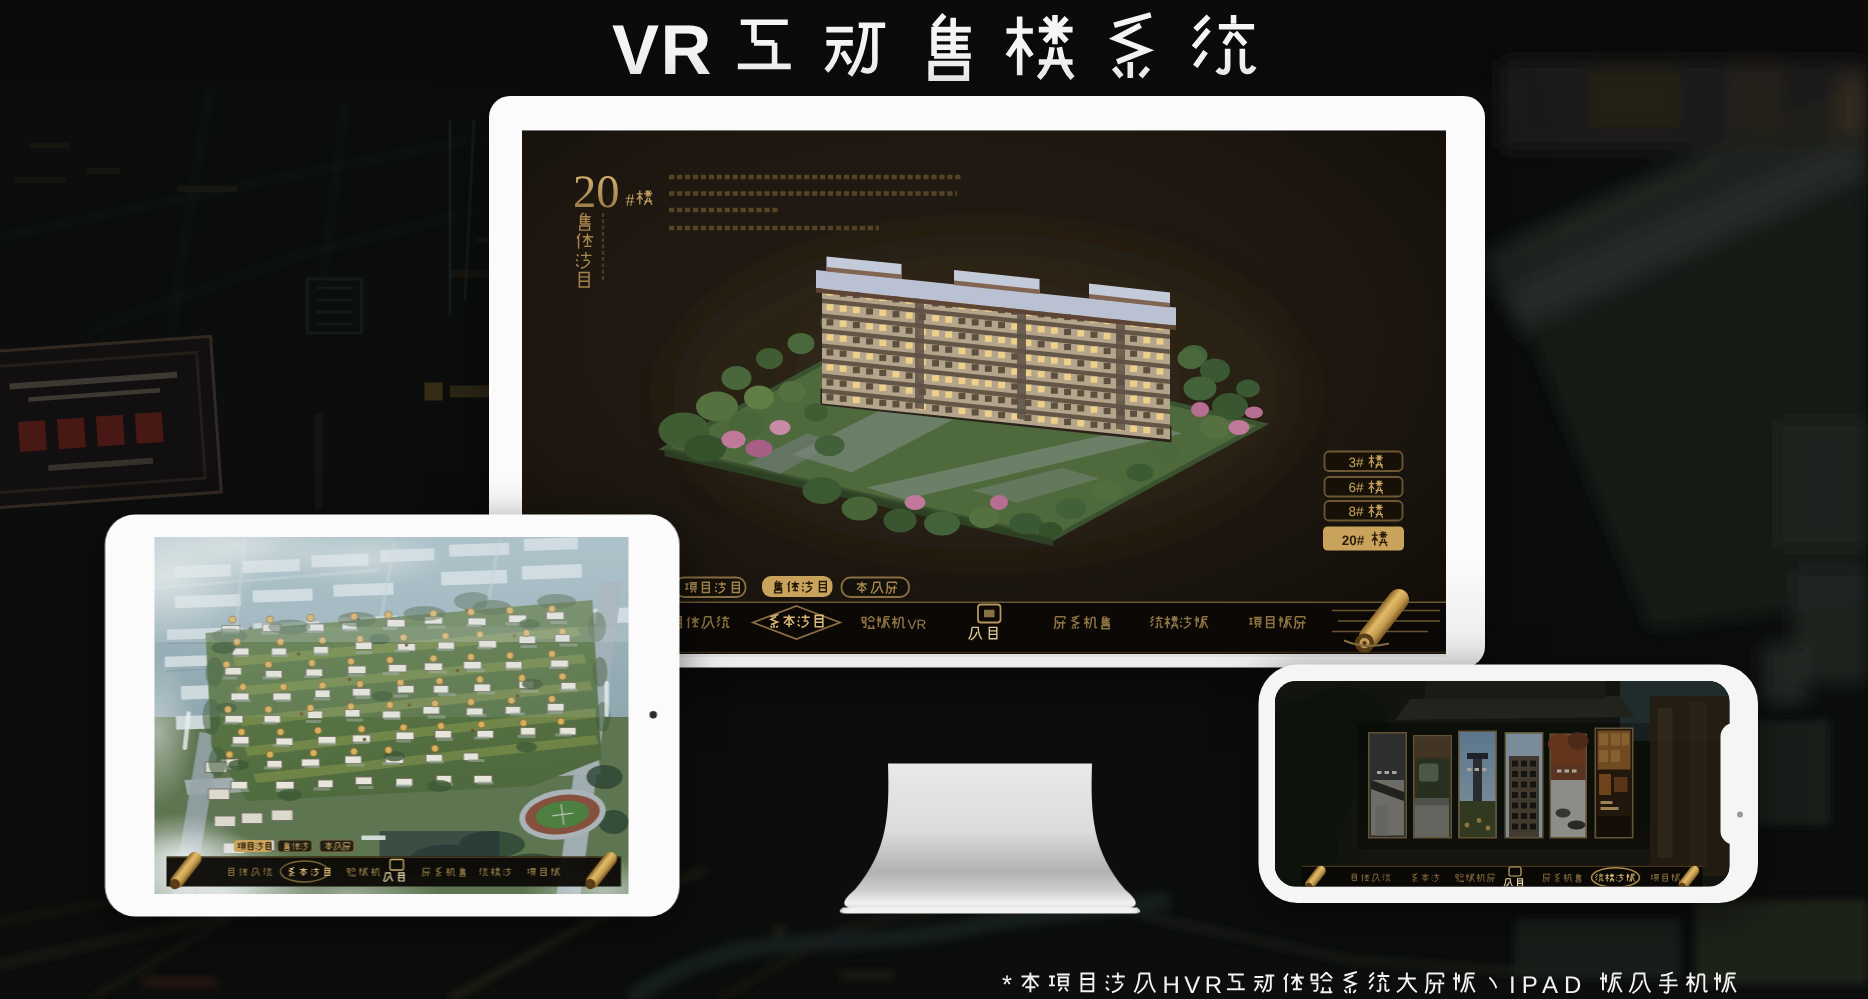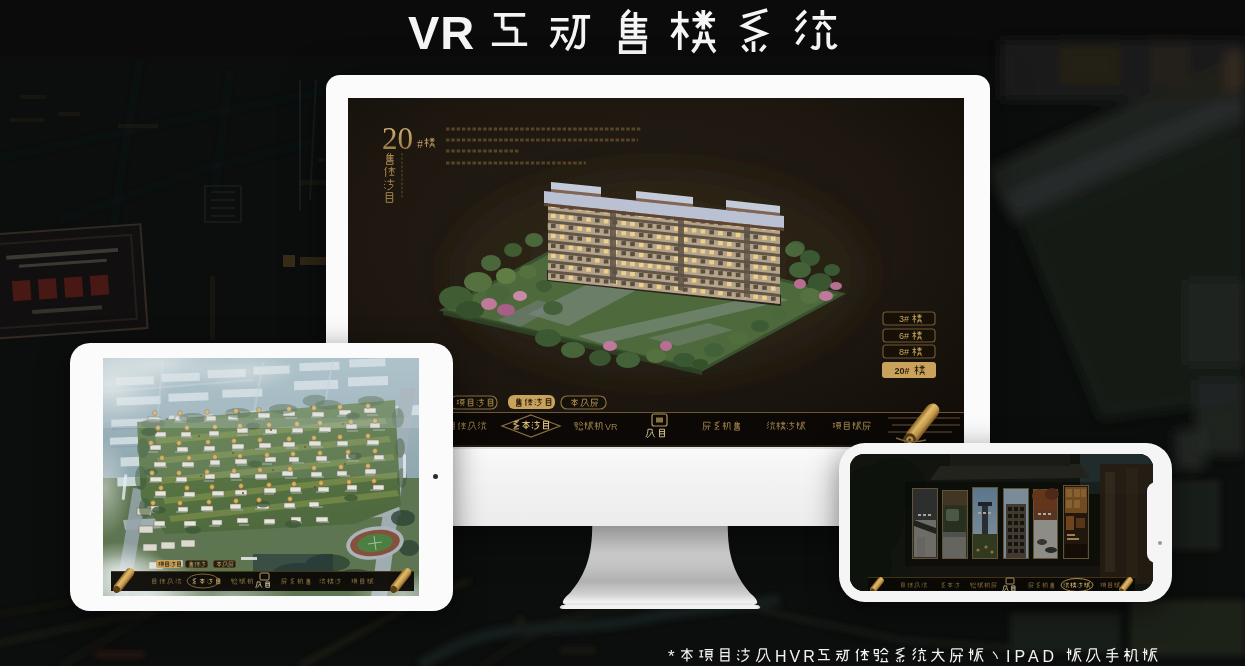--- a/index.html
+++ b/index.html
@@ -183,21 +183,21 @@
         <stop offset="0.85" stop-color="#cfcfcf"></stop>
         <stop offset="0.93" stop-color="#f2f2f2"></stop>
         <stop offset="1" stop-color="#cccccc"></stop>
 </linearGradient>
 </defs>
 
 <path d="M52,4 H188 C187,38 188,62 210,88 Q222,98 214,100 L218,100 Q224,104 214,104 H26 Q16,104 22,100 L26,100 Q18,98 30,88 C52,62 53,38 52,4 Z" fill="url(#standg)"></path>
 <path d="M26,100 H214 Q224,104 212,104 H28 Q16,104 26,100 Z" fill="#f4f4f4" opacity="0.9"></path>
 </svg>
 
-<div class="abs" style="left:326px;top:75px;width:664px;height:451px;background:linear-gradient(#fbfbfb 82%,#f4f4f4 88%,#ececec 100%);border-radius:14px;box-shadow:0 10px 40px rgba(0,0,0,.5)">
+<div class="abs" style="left:326px;top:64px;width:664px;height:381px;background:linear-gradient(#fbfbfb 82%,#f4f4f4 88%,#ececec 100%);border-radius:14px;box-shadow:0 10px 40px rgba(0,0,0,.5)">
 
   <div class="abs" style="left:22px;top:23px;width:616px;height:349px;background:#1c1610;overflow:hidden">
     <svg width="616" height="349" viewBox="0 0 616 349">
       <defs>
         <filter id="sblur" x="-40%" y="-40%" width="180%" height="180%">
             <feGaussianBlur stdDeviation="16"></feGaussianBlur>
           </filter>
         <radialGradient id="scrbg" cx="0.45" cy="0.4" r="0.75">
           <stop offset="0" stop-color="#241e16"></stop>
             <stop offset="0.6" stop-color="#1d1710"></stop>

